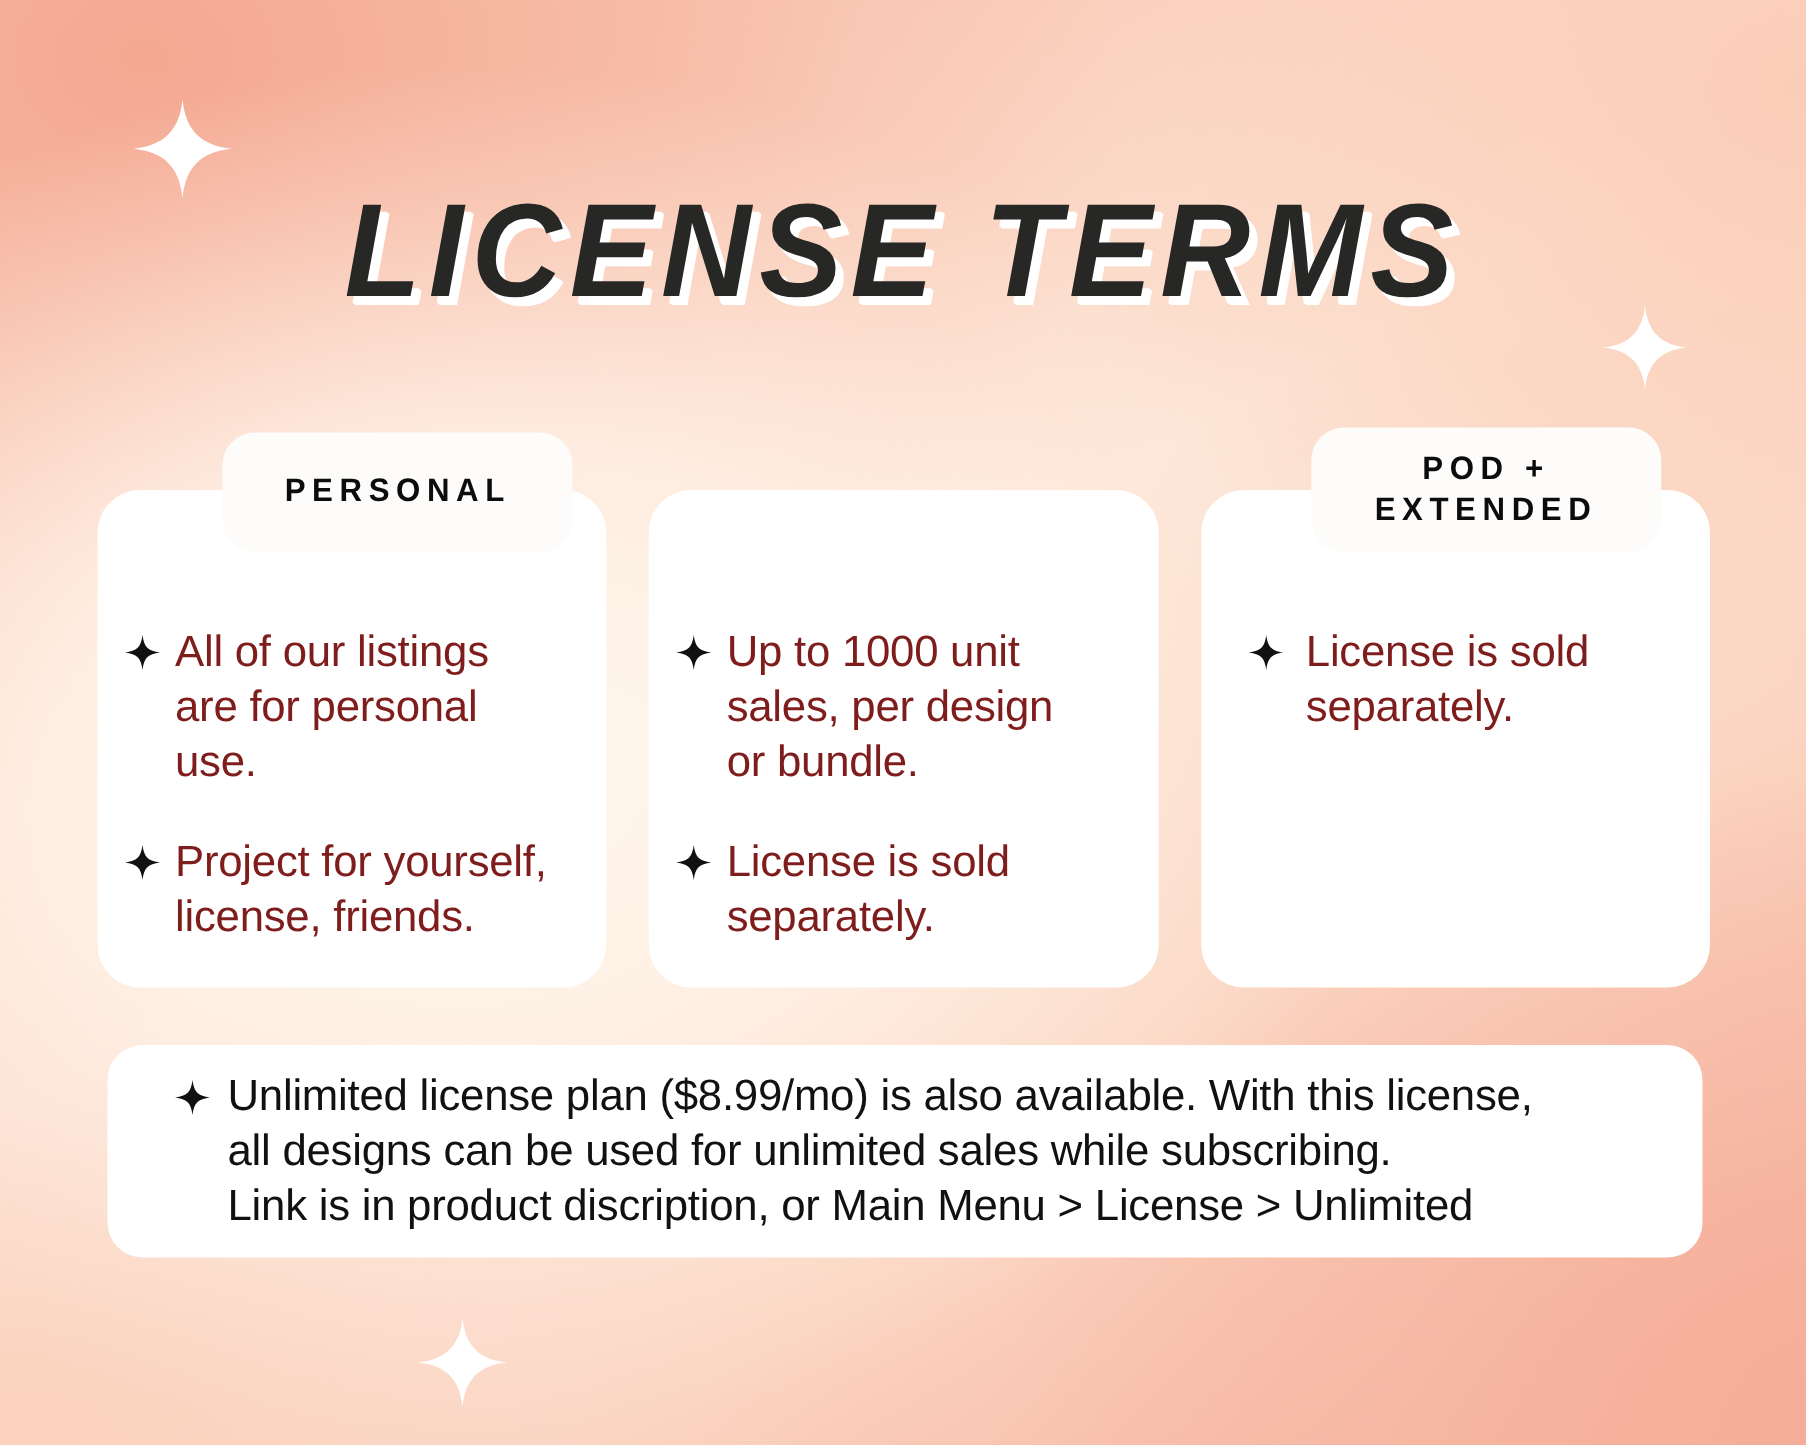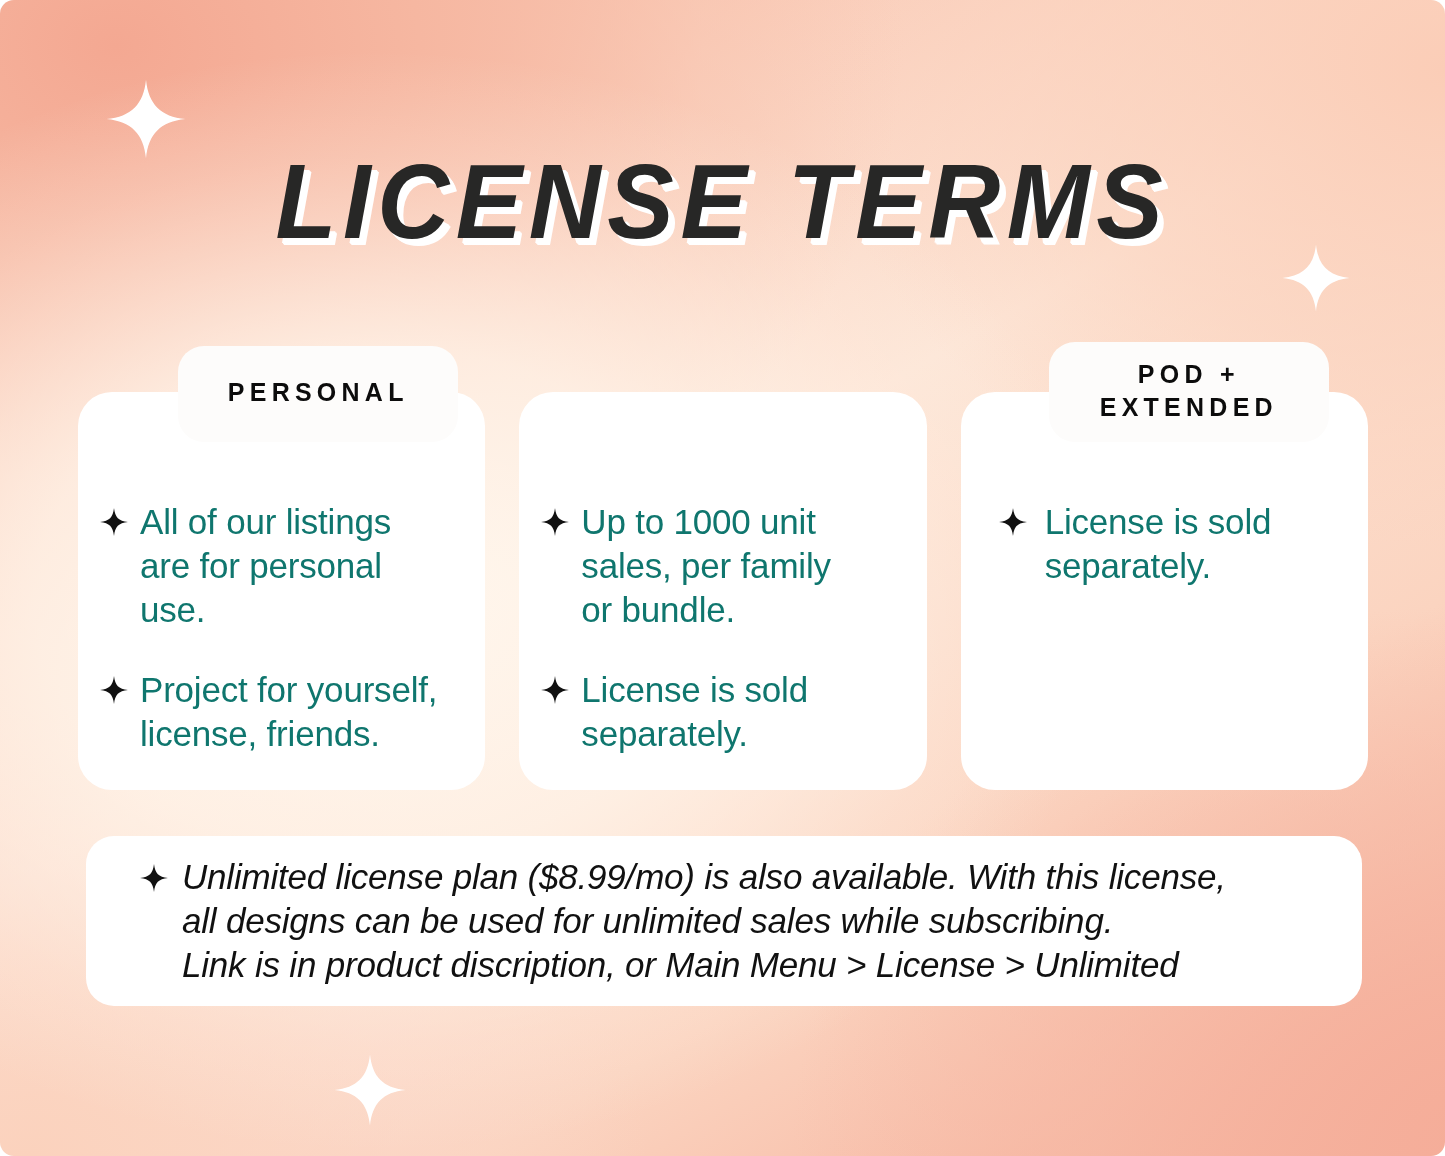--- a/index.html
+++ b/index.html
@@ -19,21 +19,20 @@
     height: 1156px;
     overflow: hidden;
     background-color: #fbd9c6;
     background-image:
       radial-gradient(ellipse 62% 58% at 26% 52%, rgba(255,247,238,0.98) 0%, rgba(255,243,232,0.82) 38%, rgba(255,238,226,0.28) 66%, rgba(255,235,222,0) 82%),
       radial-gradient(ellipse 70% 66% at 8% 4%, #f4a892 0%, #f6b7a1 30%, rgba(248,196,175,0.45) 58%, rgba(250,210,192,0) 78%),
       radial-gradient(ellipse 58% 55% at 100% 6%, #fbcdb7 0%, rgba(251,208,187,0.55) 45%, rgba(252,216,197,0) 75%),
       radial-gradient(ellipse 62% 60% at 102% 98%, #f5ad99 0%, rgba(246,183,163,0.6) 42%, rgba(249,203,186,0) 76%),
       radial-gradient(ellipse 55% 50% at 2% 100%, #fbd2bd 0%, rgba(251,214,199,0.5) 48%, rgba(252,220,205,0) 78%),
       linear-gradient(150deg, #f7b49d 0%, #fde6d7 45%, #fbd4c0 72%, #f5ab96 100%);
-    border-radius: 14px;
   }
 
   
   .sparkle {
     position: absolute;
     pointer-events: none;
   }
   .sparkle svg { display: block; }
 
   
@@ -123,21 +122,21 @@
   .bullet:last-child { margin-bottom: 0; }
   .bullet-star {
     flex: 0 0 auto;
     margin-top: 8px;
   }
   .bullet-text {
     font-family: "Liberation Sans", sans-serif;
     font-weight: normal;
     font-size: 35px;
     line-height: 1.26;
-    color: #0f766e;
+    color: #7f1d1d;
     white-space: pre-line;
     letter-spacing: -0.2px;
   }
 
   
   .card-1 .bullet { margin-bottom: 36px; }
   .card-1 .bullet-text { font-size: 35px; }
   .card-2 .bullet { margin-bottom: 36px; }
   .card-3 .bullets { padding-left: 16px; }
   .card-3 .bullet { margin-bottom: 70px; }
@@ -155,21 +154,20 @@
     box-sizing: border-box;
     padding: 26px 34px;
     display: flex;
     align-items: center;
   }
   .footer-inner {
     display: flex;
     align-items: flex-start;
     gap: 14px;
     margin-left: 20px;
-    font-style: italic;
   }
   .footer-star { flex: 0 0 auto; margin-top: 9px; }
   .footer-text {
     font-family: "Liberation Sans", sans-serif;
     font-size: 35px;
     line-height: 1.26;
     color: #111111;
     white-space: pre-line;
     letter-spacing: -0.2px;
   }
@@ -230,21 +228,21 @@
 
     <div class="card card-2">
       <ul class="bullets">
         <li class="bullet">
           <span class="bullet-star">
             <svg width="28" height="28" viewBox="0 0 100 100" aria-hidden="true">
               <path d="M50 0 C54 34 66 46 100 50 C66 54 54 66 50 100 C46 66 34 54 0 50 C34 46 46 34 50 0 Z" fill="#111111"></path>
             </svg>
           </span>
           <span class="bullet-text">Up to 1000 unit
-sales, per family
+sales, per design
 or bundle.</span>
         </li>
         <li class="bullet">
           <span class="bullet-star">
             <svg width="28" height="28" viewBox="0 0 100 100" aria-hidden="true">
               <path d="M50 0 C54 34 66 46 100 50 C66 54 54 66 50 100 C46 66 34 54 0 50 C34 46 46 34 50 0 Z" fill="#111111"></path>
             </svg>
           </span>
           <span class="bullet-text">License is sold
 separately.</span>

